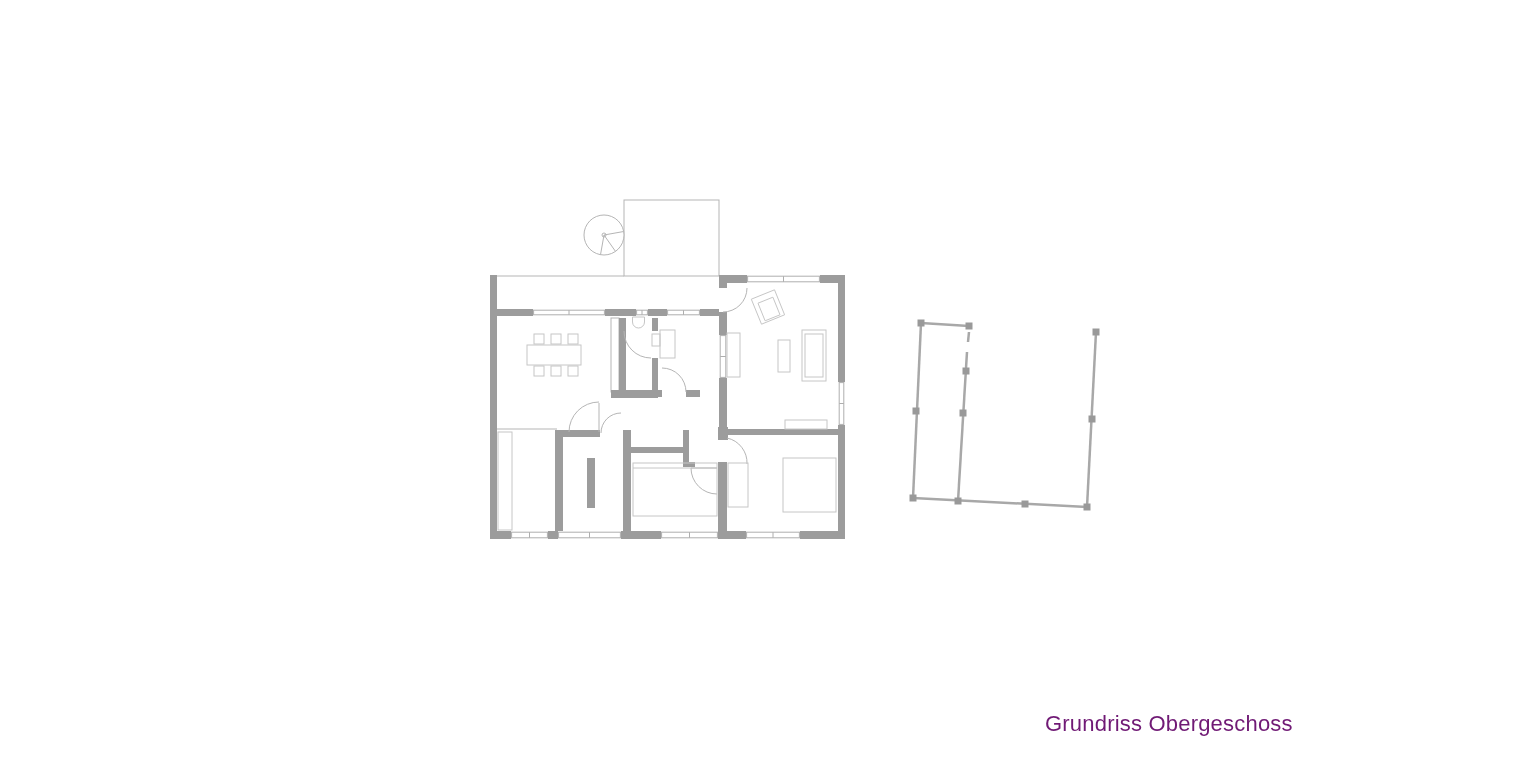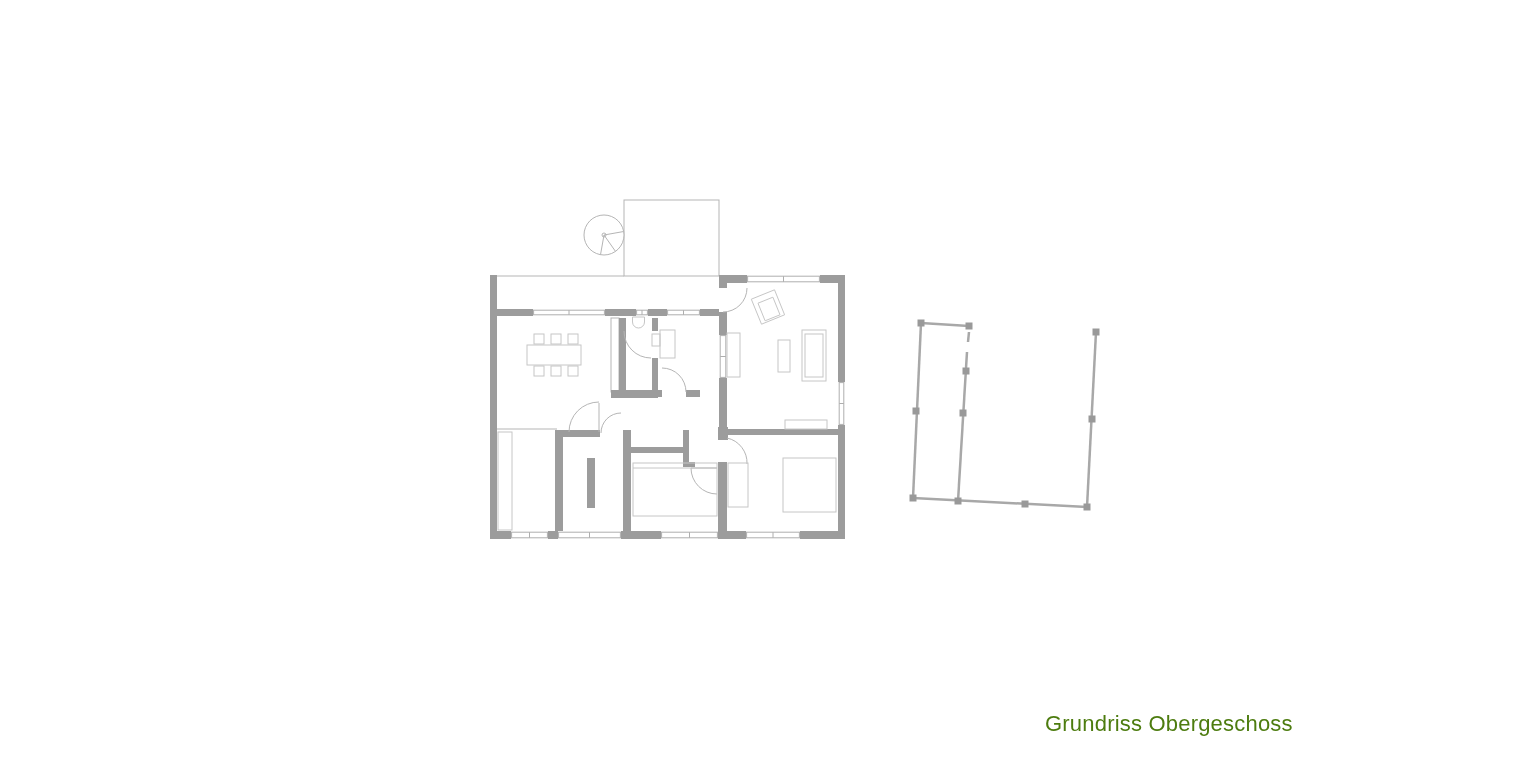--- a/index.html
+++ b/index.html
@@ -1,19 +1,19 @@
 <!DOCTYPE html>
 <html><head>
 <meta charset="utf-8">
 <style>
   html,body{margin:0;padding:0;background:#ffffff;}
   #canvas{position:relative;width:1540px;height:770px;background:#ffffff;overflow:hidden;
           font-family:"Liberation Sans",sans-serif;}
   #plan-svg{position:absolute;left:0;top:0;}
-  #caption{position:absolute;left:1045px;top:711px;font-size:22px;color:#4d7c0f;
+  #caption{position:absolute;left:1045px;top:711px;font-size:22px;color:#701a75;
            letter-spacing:0.2px;white-space:nowrap;}
 </style>
 </head>
 <body>
 
 <div id="canvas">
   <svg id="plan-svg" width="1540" height="770" viewBox="0 0 1540 770">
       <line x1="497" y1="276" x2="624" y2="276" stroke="#b5b5b5" stroke-width="1"></line>
       <line x1="497" y1="429" x2="557" y2="429" stroke="#b5b5b5" stroke-width="1"></line>
       <rect x="624" y="200" width="95" height="76" fill="none" stroke="#b5b5b5" stroke-width="1"></rect>

